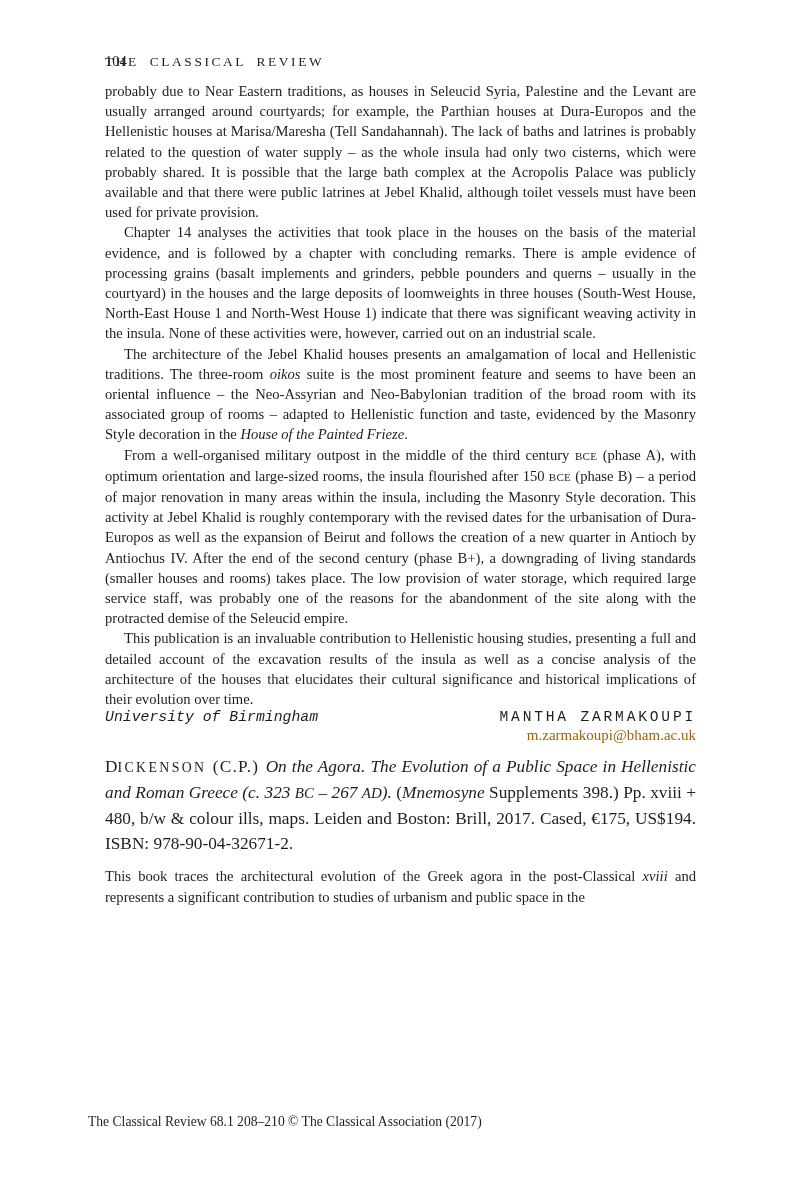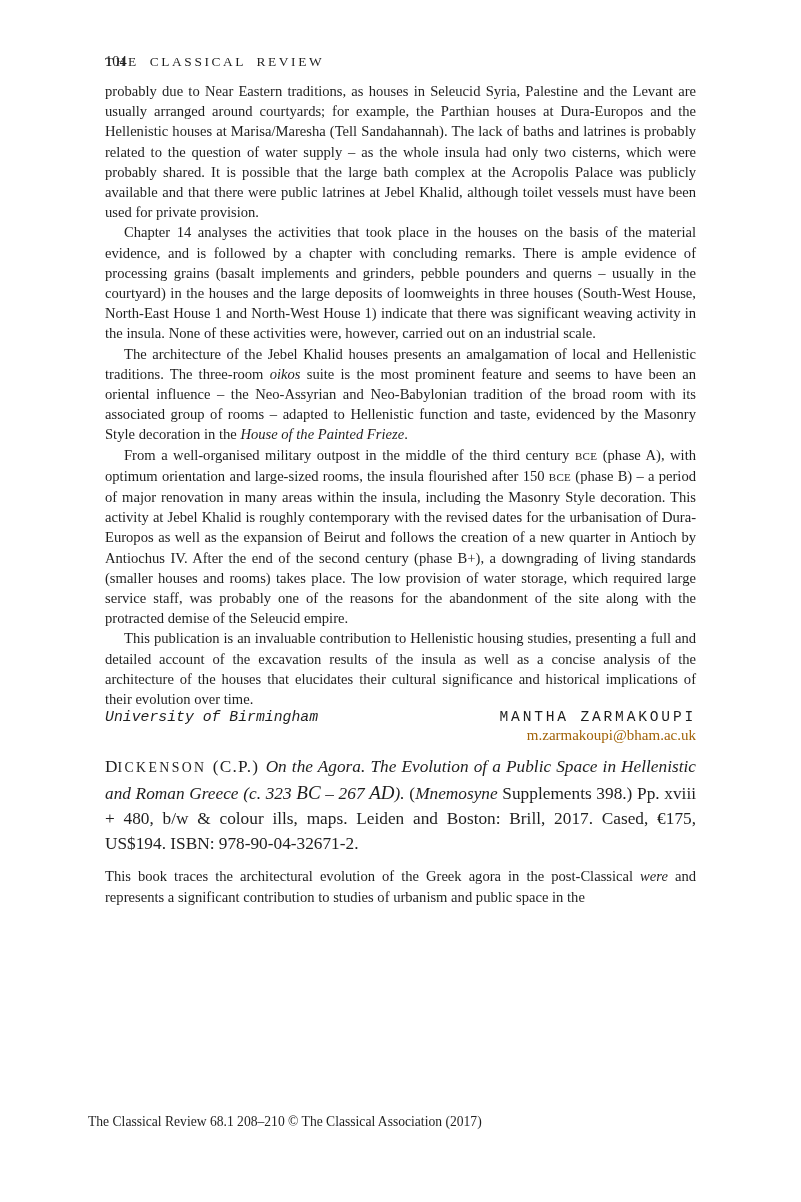--- a/index.html
+++ b/index.html
@@ -89,21 +89,21 @@
     letter-spacing: 3.2px;
     word-spacing: 2px;
   }
   .citation {
     margin: 10px 0 0 0;
     text-align: justify;
     font-size: 17.3px;
     line-height: 25px;
   }
   .citation .s-nc { font-size: 13.8px; }
-  .citation .s-isc { font-size: 19px; }
+  .citation .s-isc { font-size: 15px; }
   .doi-line {
     margin-top: 2px;
     font-size: 11.8px;
     letter-spacing: 0.2px;
   }
   .review-body { margin-top: 10px; }
   .footer {
     position: absolute;
     top: 1114px;
     left: 88px;
@@ -137,20 +137,20 @@
     </div>
     <div class="email-row">
       <a class="email-link">m.zarmakoupi@bham.ac.uk</a>
     </div>
 
 
     <p class="citation"><span>D</span><span class="s-nc">ICKENSON</span><span class="s-ls"> (C.P.) </span><span class="s-i">On the Agora. The Evolution of a Public Space in Hellenistic and Roman Greece (c. 323 </span><span class="s-isc">BC</span><span class="s-i"> – 267 </span><span class="s-isc">AD</span><span class="s-i">).</span><span> (</span><span class="s-i">Mnemosyne</span><span> Supplements 398.) Pp. xviii + 480, b/w &amp; colour ills, maps. Leiden and Boston: Brill, 2017. Cased, €175, US$194. ISBN: 978-90-04-32671-2.</span></p>
 
 
     <div class="review-body">
-        <p class="para"><span>This book traces the architectural evolution of the Greek agora in the post-Classical </span><span class="s-i">were</span><span> and represents a significant contribution to studies of urbanism and public space in the</span></p>
+        <p class="para"><span>This book traces the architectural evolution of the Greek agora in the post-Classical </span><span class="s-i">xviii</span><span> and represents a significant contribution to studies of urbanism and public space in the</span></p>
       </div>
 
   </div>
 
   <div class="footer">The Classical Review 68.1 208–210 © The Classical Association (2017)</div>
 
 </div>
 
 </body></html>

